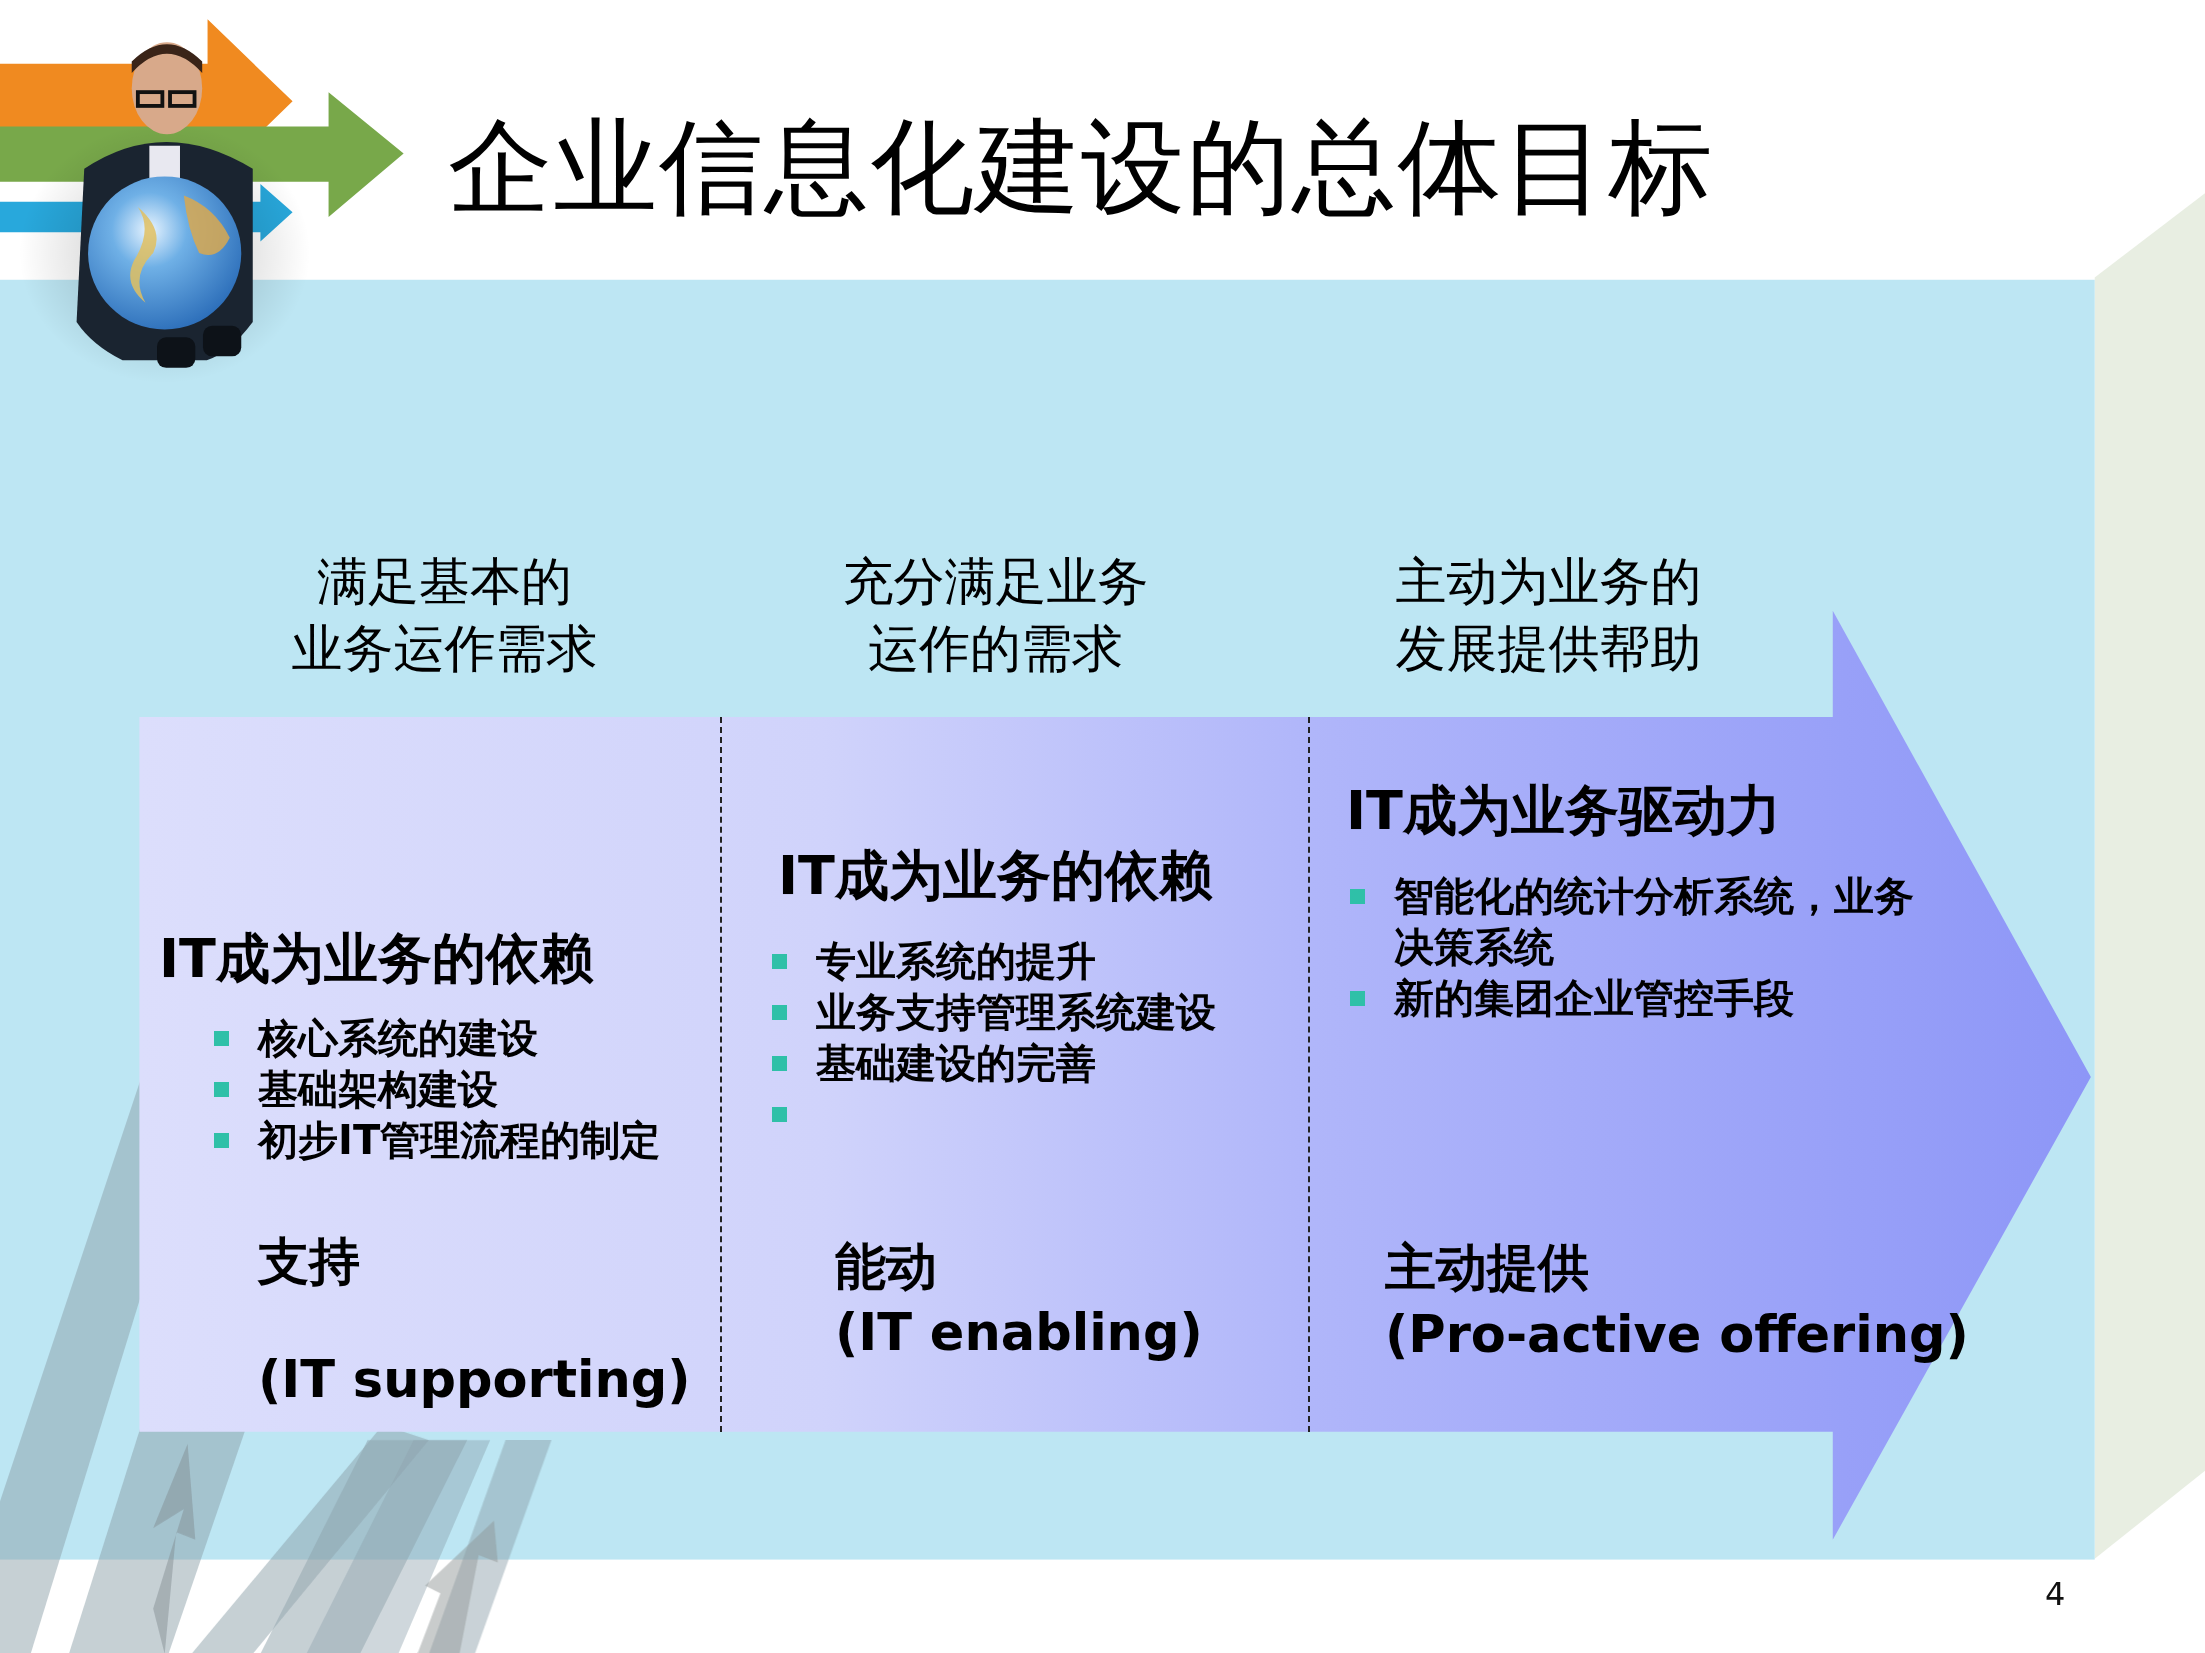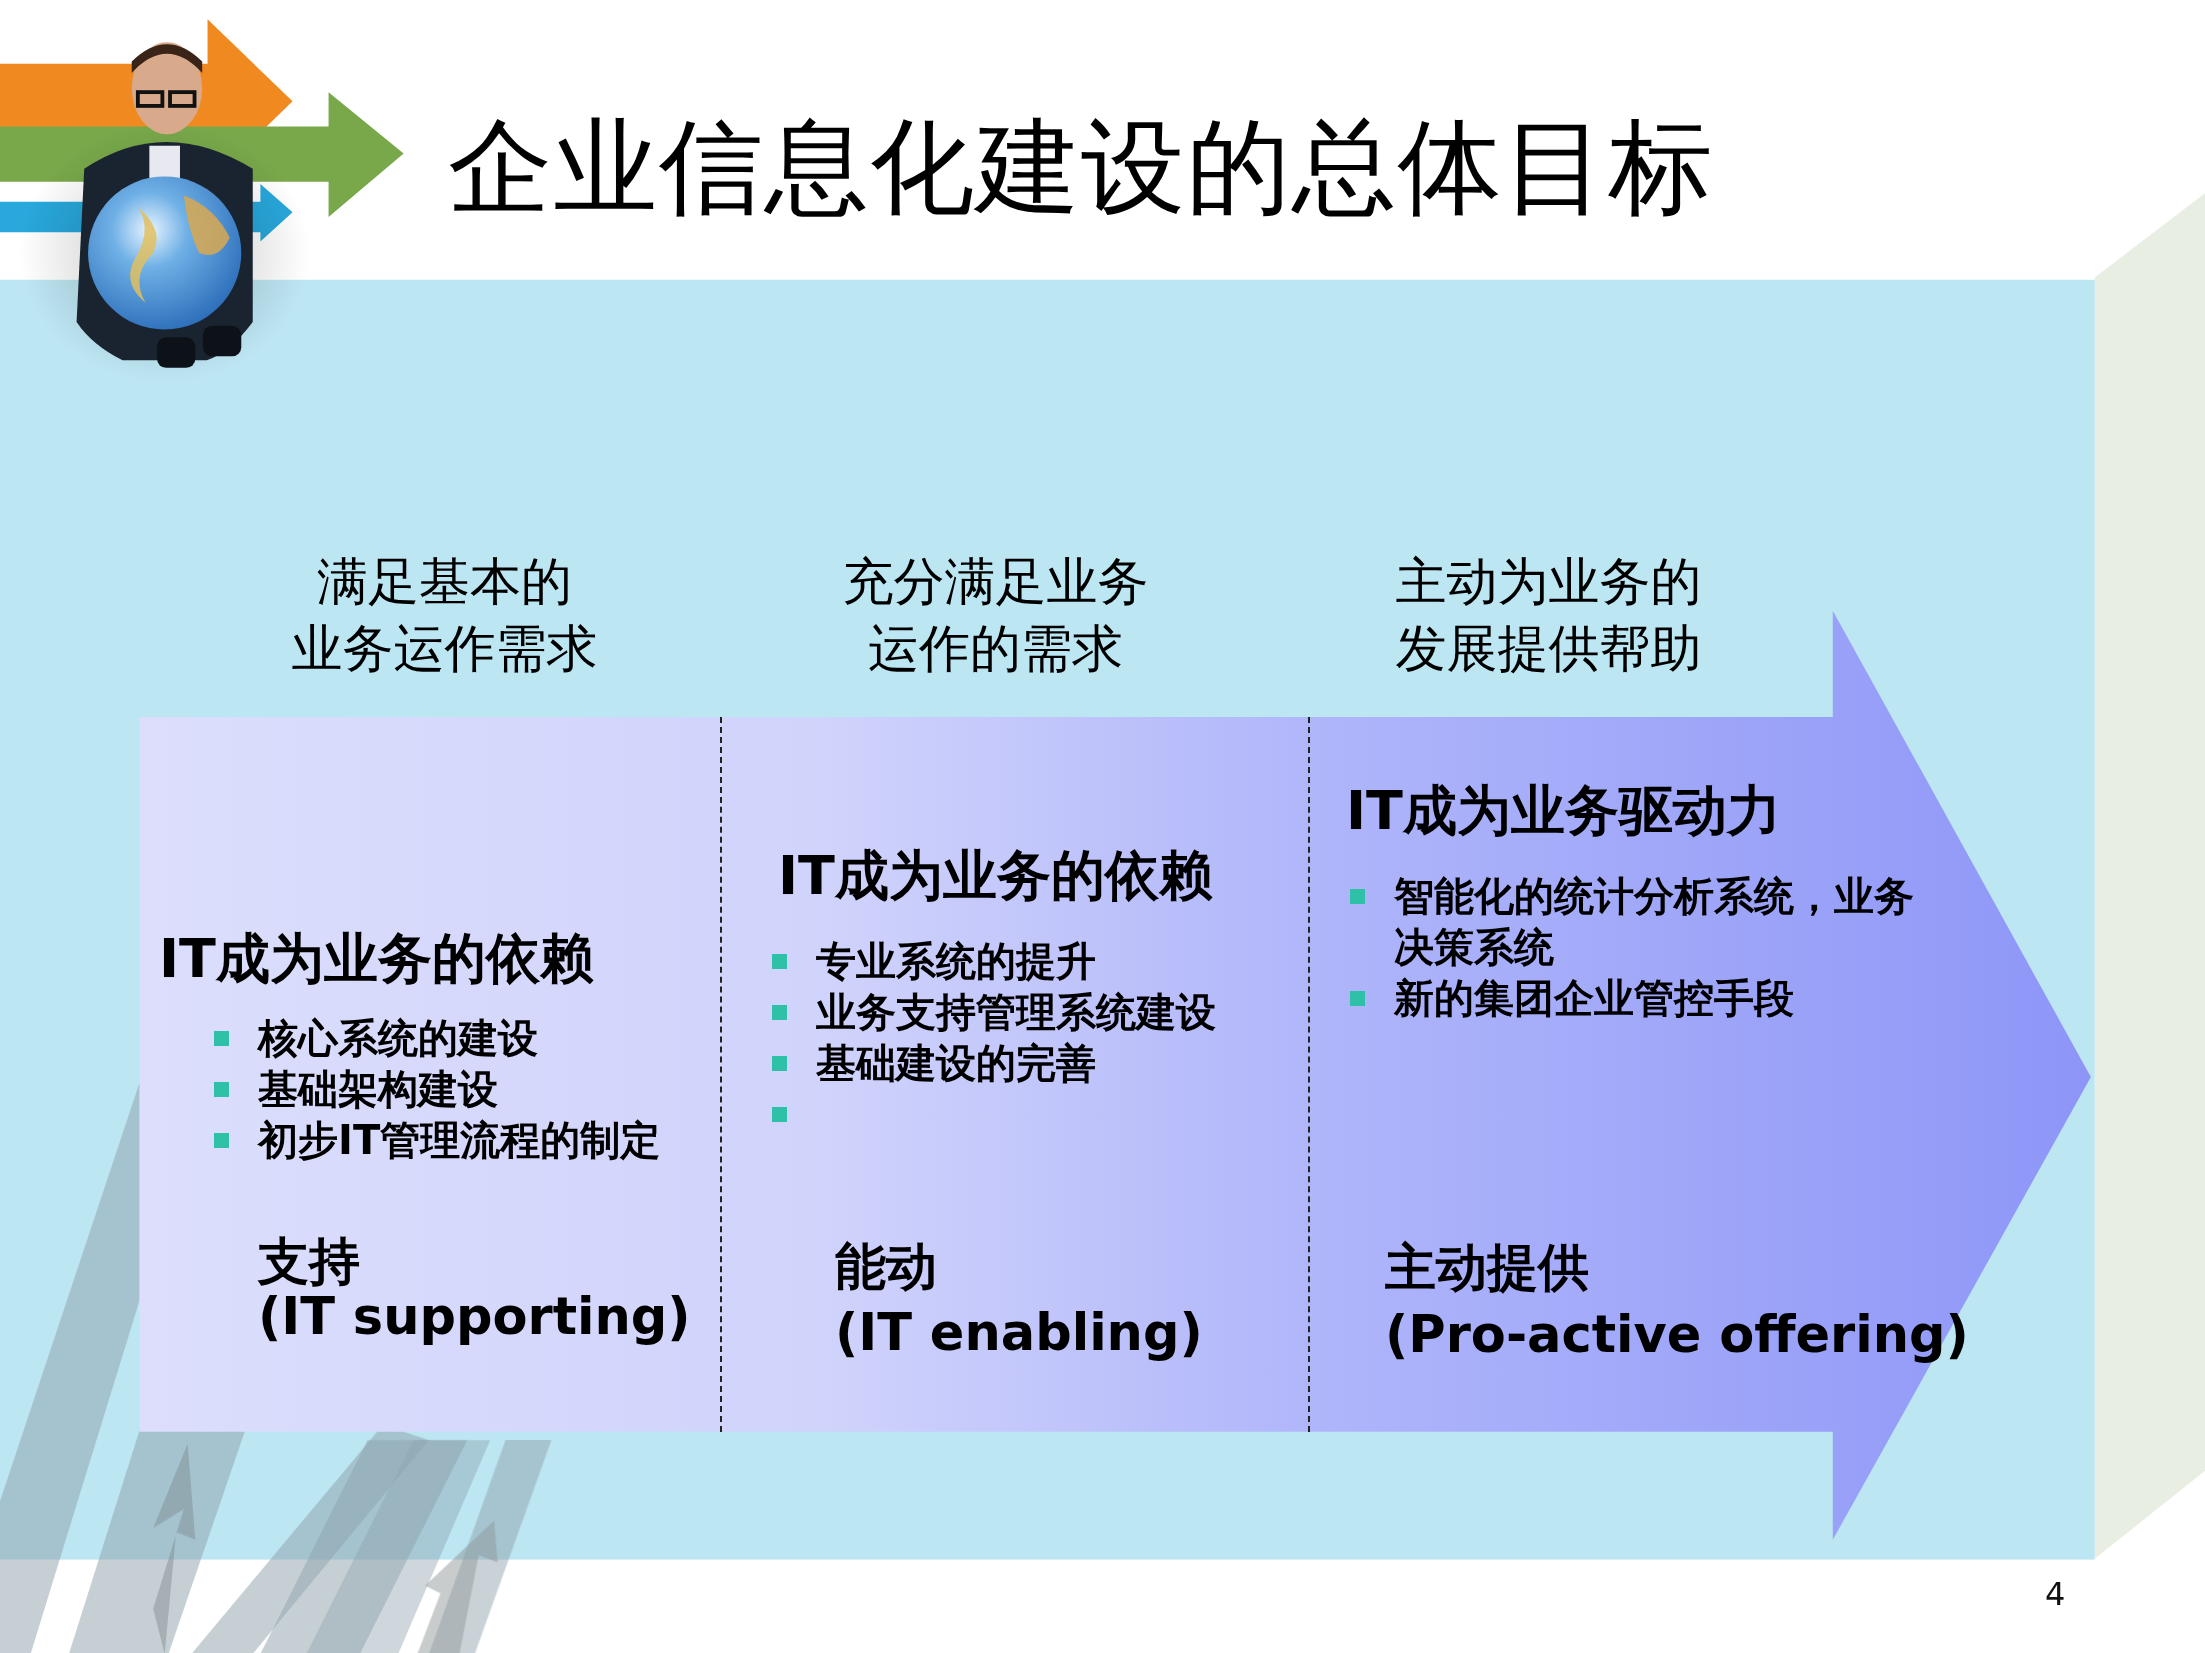--- a/index.html
+++ b/index.html
@@ -98,21 +98,21 @@
 <div class="abs divider" style="left:720px; top:717px; height:715px;"></div>
 <div class="abs divider" style="left:1308px; top:717px; height:715px;"></div>
 
 <div class="abs col-heading" style="left:159px; top:927px;">IT成为业务的依赖</div>
 <ul class="abs bullets" style="left:214px; top:1013px;">
   <li><span class="bullet-sq"></span><span>核心系统的建设</span></li>
   <li><span class="bullet-sq"></span><span>基础架构建设</span></li>
   <li><span class="bullet-sq"></span><span>初步IT管理流程的制定</span></li>
 </ul>
 <div class="abs mode-cn" style="left:258px; top:1230px;">支持</div>
-<div class="abs mode-en" style="left:258px; top:1283px;">(IT supporting)</div>
+<div class="abs mode-en" style="left:258px; top:1346px;">(IT supporting)</div>
 
 <div class="abs col-heading" style="left:778px; top:844px;">IT成为业务的依赖</div>
 <ul class="abs bullets" style="left:772px; top:936px;">
   <li><span class="bullet-sq"></span><span>专业系统的提升</span></li>
   <li><span class="bullet-sq"></span><span>业务支持管理系统建设</span></li>
   <li><span class="bullet-sq"></span><span>基础建设的完善</span></li>
   <li><span class="bullet-sq"></span></li>
 </ul>
 <div class="abs mode-cn" style="left:835px; top:1235px;">能动</div>
 <div class="abs mode-en" style="left:835px; top:1299px;">(IT enabling)</div>

